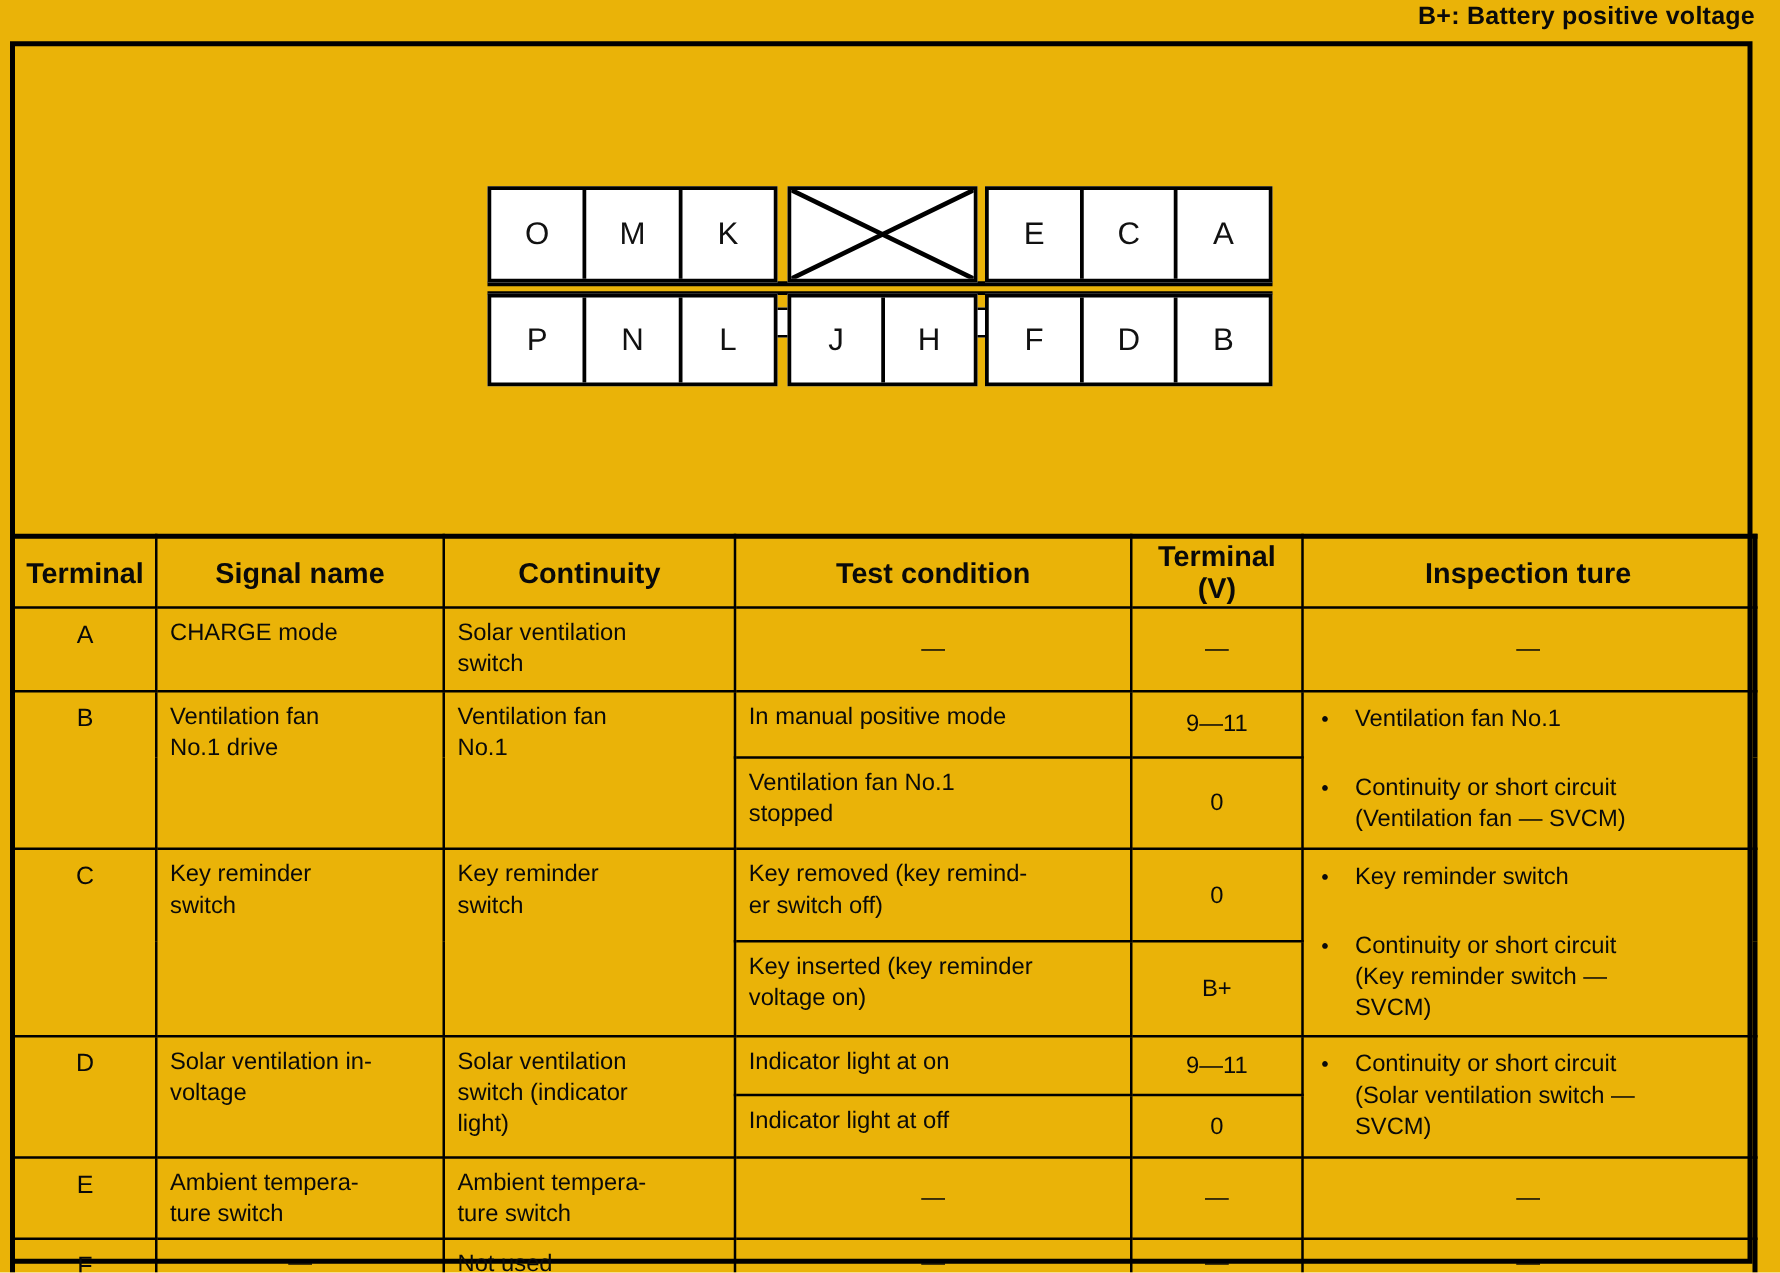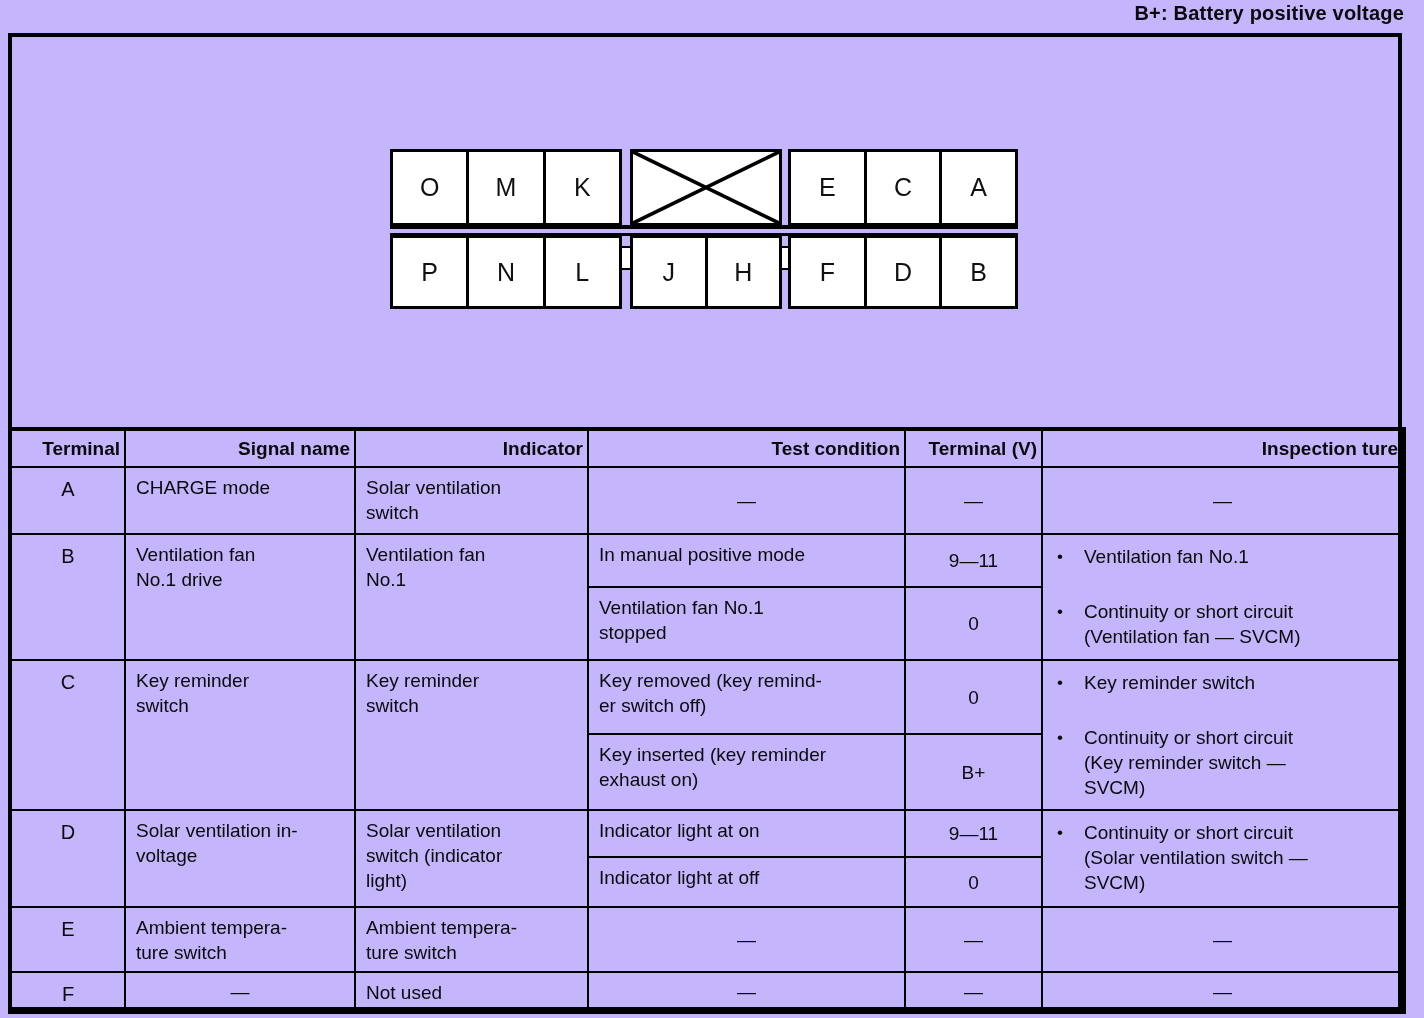--- a/index.html
+++ b/index.html
@@ -1,19 +1,19 @@
 <!DOCTYPE html>
 <html><head>
 <meta charset="utf-8">
 <style>
   html,body{margin:0;padding:0;background:#fff;}
   .page{
     position:relative;
     width:1424px;height:1018px;
-    background:#c4b5fd;
+    background:#eab308;
     font-family:"Liberation Sans","DejaVu Sans",sans-serif;
     color:#0a0a0a;
     overflow:hidden;
   }
   
   .note{
     position:absolute;top:2px;right:20px;
     font-size:20px;font-weight:bold;letter-spacing:.2px;
   }
   
@@ -48,21 +48,21 @@
     position:absolute;left:8px;top:427px;width:1394px;
     border-collapse:collapse;table-layout:fixed;
     border:4px solid #000;
     font-size:19px;color:#0a0a0a;
   }
   .spec th,.spec td{
     border:2px solid #000;box-sizing:border-box;
     line-height:25px;overflow:hidden;
   }
   .spec th{
-    font-size:19px;font-weight:bold;text-align:right;
+    font-size:23px;font-weight:bold;text-align:center;
     padding:2px 4px;
   }
   .spec td.term{
     text-align:center;vertical-align:top;padding-top:9px;font-size:20px;
   }
   .spec td.txt{
     text-align:left;vertical-align:top;padding:7px 25px 4px 10px;
     white-space:pre-line;
   }
   .spec td.ctr{
@@ -137,21 +137,21 @@
         <col style="width:230px">
         <col style="width:233px">
       <col style="width:317px">
         <col style="width:137px">
         <col style="width:362px">
     </colgroup>
     <thead>
       <tr class="h38">
         <th>Terminal</th>
         <th>Signal name</th>
-        <th>Indicator</th>
+        <th>Continuity</th>
         <th>Test condition</th>
         <th>Terminal (V)</th>
         <th>Inspection ture</th>
       </tr>
     </thead>
     <tbody>
 
       <tr class="h67">
         <td class="term">A</td>
         <td class="txt">CHARGE mode</td>
@@ -205,21 +205,21 @@
           <div class="bullet">
               <span class="dot">•</span>
               <span class="btxt">Continuity or short circuit
 (Key reminder switch —
 SVCM)</span>
             </div>
         </td>
       </tr>
       <tr class="h76">
         <td class="txt">Key inserted (key reminder
-exhaust on)</td>
+voltage on)</td>
         <td class="ctr">B+</td>
       </tr>
 
       <tr class="h47">
         <td class="term" rowspan="2">D</td>
         <td class="txt" rowspan="2">Solar ventilation in-
 voltage</td>
         <td class="txt" rowspan="2">Solar ventilation
 switch (indicator
 light)</td>

